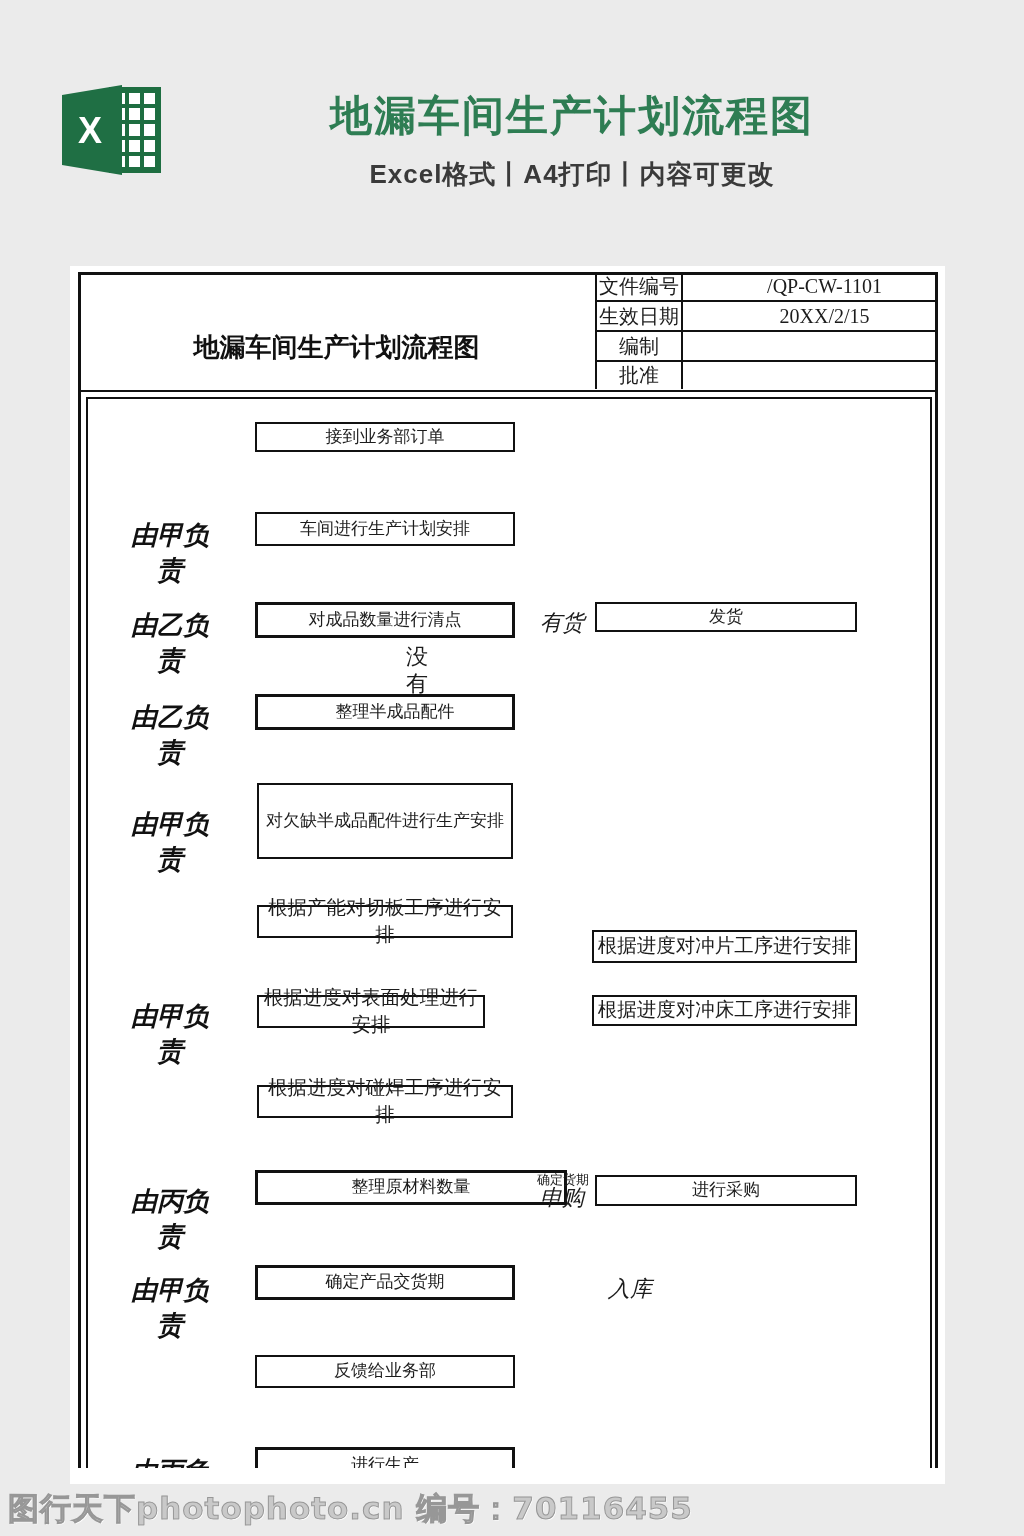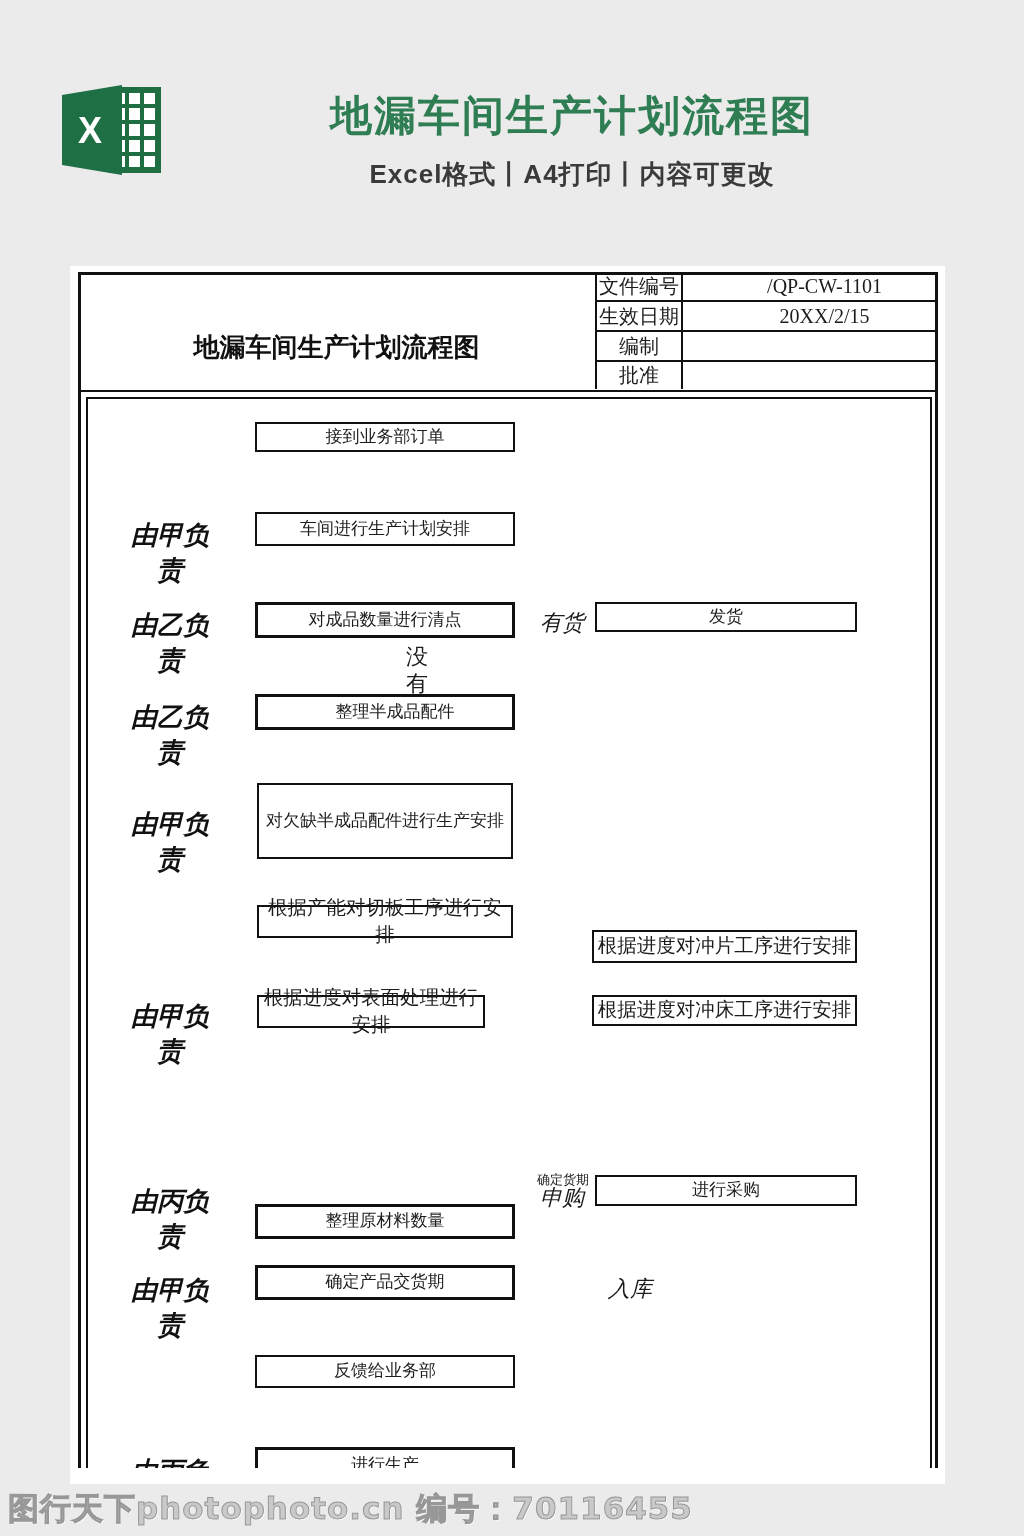--- a/index.html
+++ b/index.html
@@ -110,21 +110,22 @@
       <div class="fbox" style="left:185px;top:156px;width:260px;height:30px;">接到业务部订单</div>
       <div class="fbox" style="left:185px;top:246px;width:260px;height:34px;">车间进行生产计划安排</div>
       <div class="fbox thick" style="left:185px;top:336px;width:260px;height:36px;">对成品数量进行清点</div>
       <div class="fbox" style="left:525px;top:336px;width:262px;height:30px;">发货</div>
       <div class="fbox thick" style="left:185px;top:428px;width:260px;height:36px;padding-left:20px;">整理半成品配件</div>
       <div class="fbox" style="left:187px;top:517px;width:256px;height:76px;padding:0 4px;">对欠缺半成品配件进行生产安排</div>
       <div class="fbox small" style="left:187px;top:639px;width:256px;height:33px;">根据产能对切板工序进行安排</div>
       <div class="fbox small" style="left:522px;top:639px;width:265px;height:33px;margin-top:25px;">根据进度对冲片工序进行安排</div>
       <div class="fbox small" style="left:187px;top:729px;width:228px;height:33px;">根据进度对表面处理进行安排</div>
       <div class="fbox small" style="left:522px;top:729px;width:265px;height:31px;">根据进度对冲床工序进行安排</div>
-      <div class="fbox thick" style="left:185px;top:938px;width:260px;height:35px;">整理原材料数量</div>
+      <div class="fbox small" style="left:187px;top:819px;width:256px;height:33px;">根据进度对碰焊工序进行安排</div>
+      <div class="fbox thick" style="left:185px;top:904px;width:312px;height:35px;">整理原材料数量</div>
       <div class="fbox" style="left:525px;top:909px;width:262px;height:31px;">进行采购</div>
       <div class="fbox thick" style="left:185px;top:999px;width:260px;height:35px;">确定产品交货期</div>
       <div class="fbox" style="left:185px;top:1089px;width:260px;height:33px;">反馈给业务部</div>
       <div class="fbox thick" style="left:185px;top:1181px;width:260px;height:36px;">进行生产</div>
 
       <div class="conn it" style="left:460px;top:342px;width:64px;">有货</div>
       <div class="conn" style="left:327px;top:377px;width:40px;line-height:27px;">
         <div>没</div>
         <div>有</div>
       </div>

